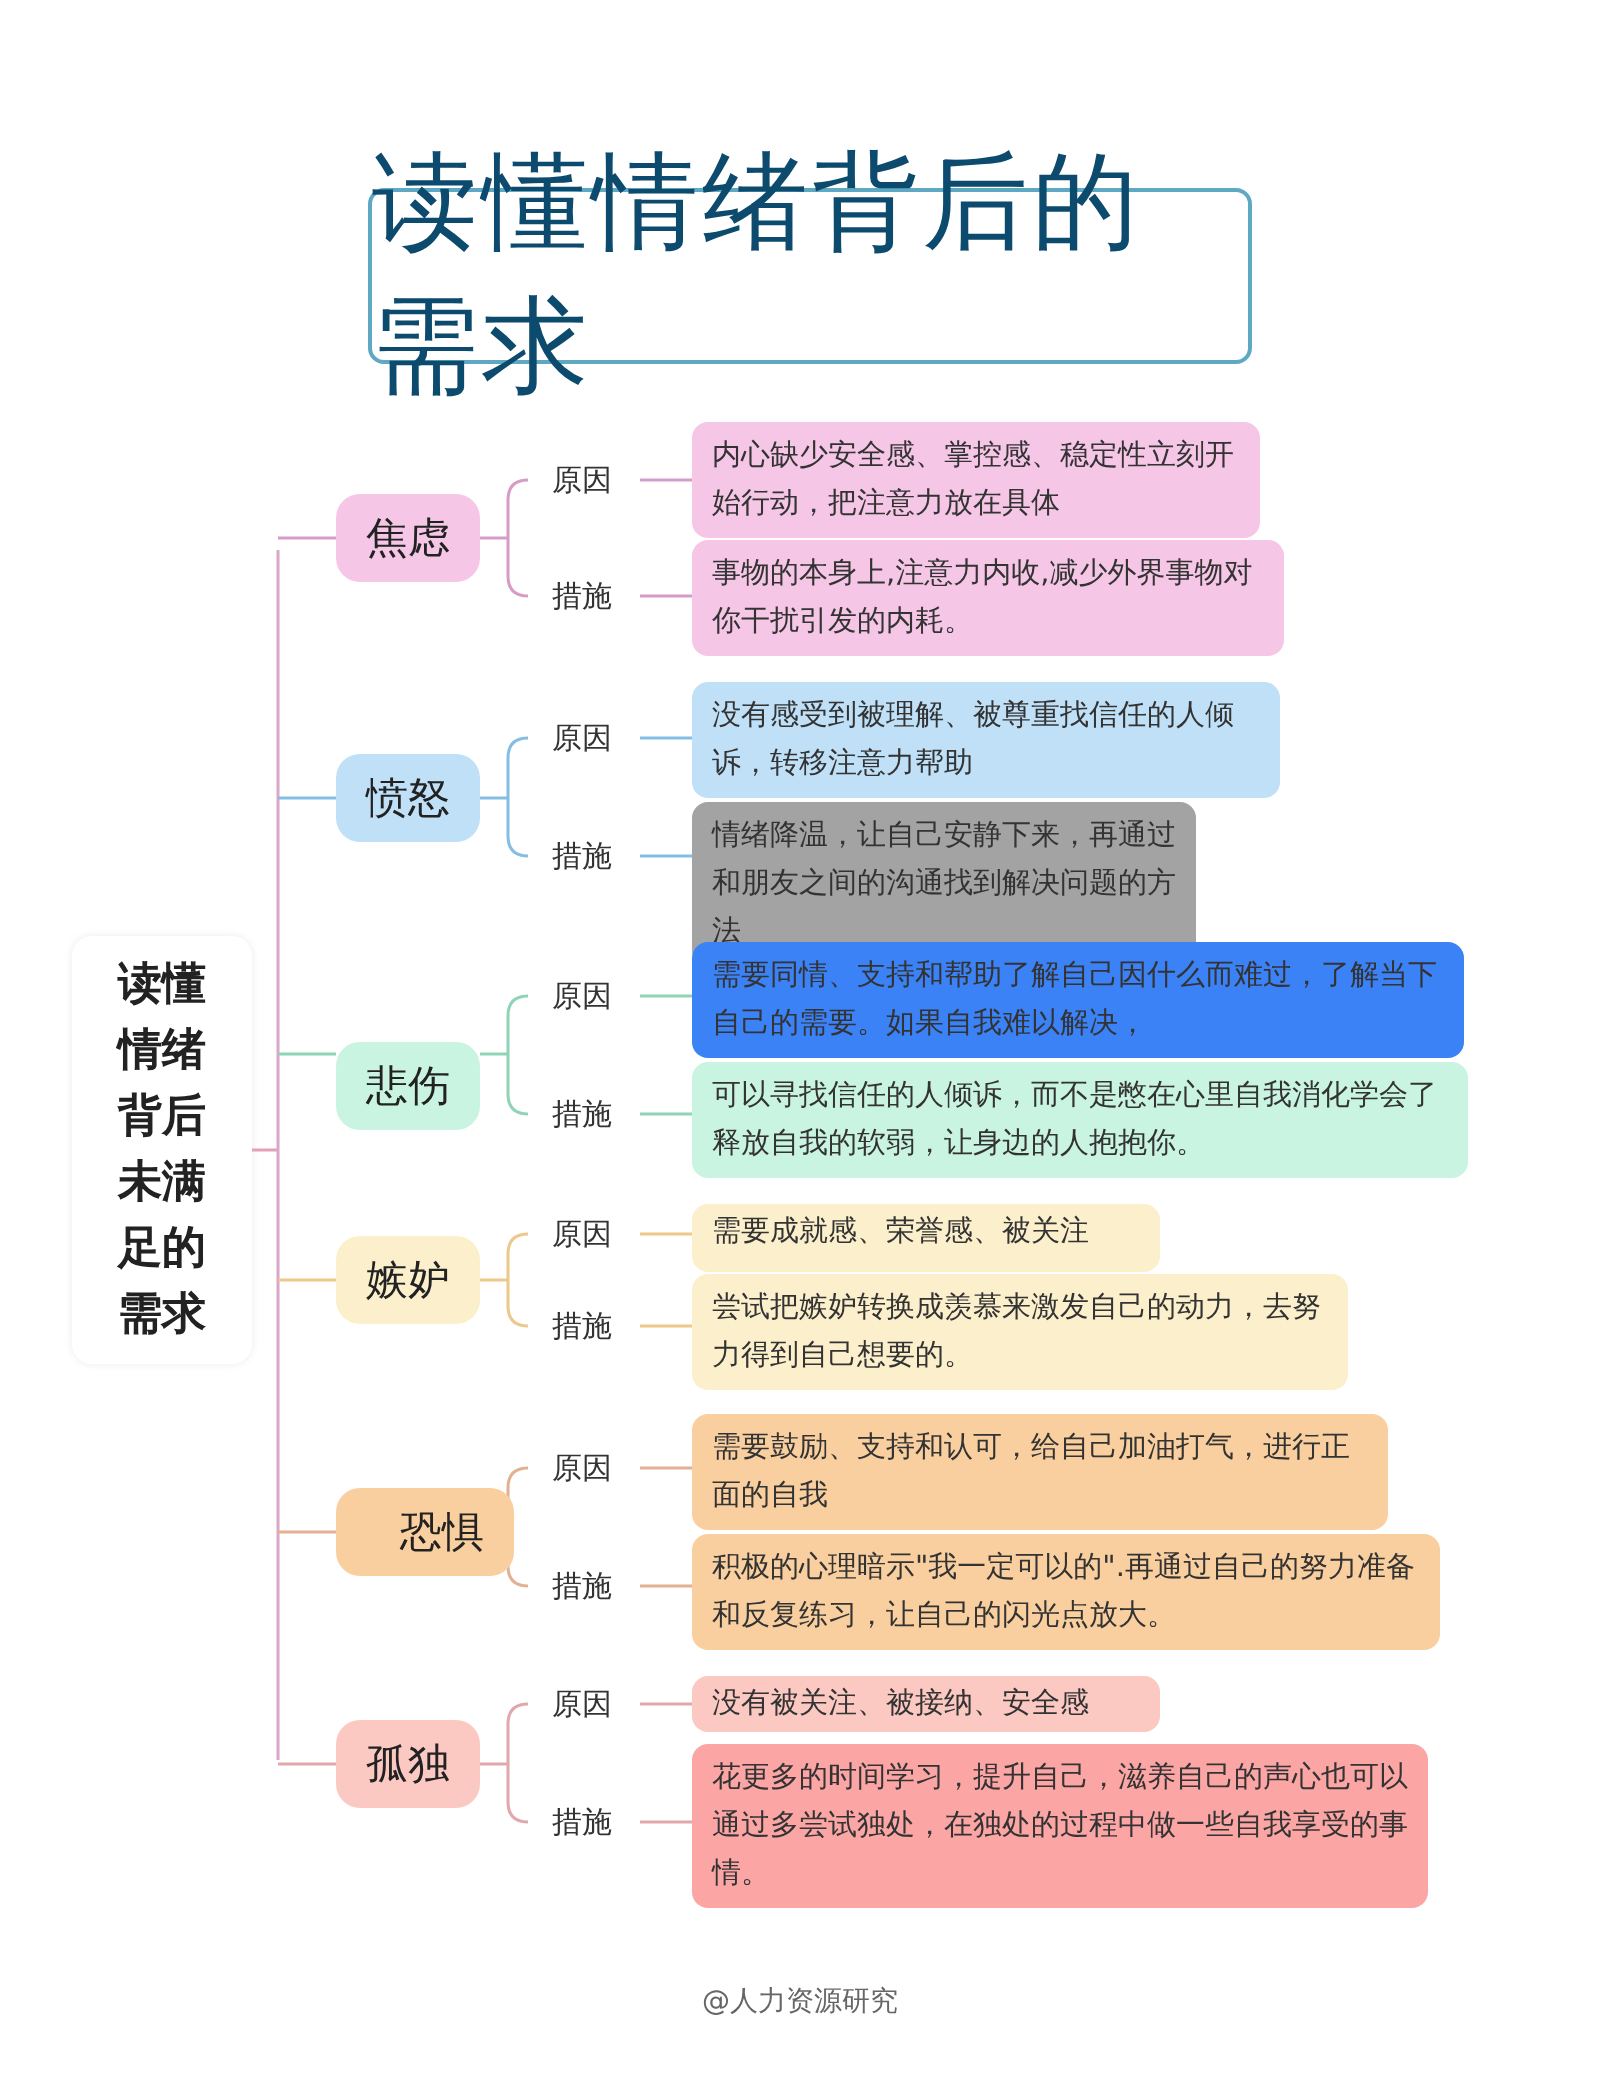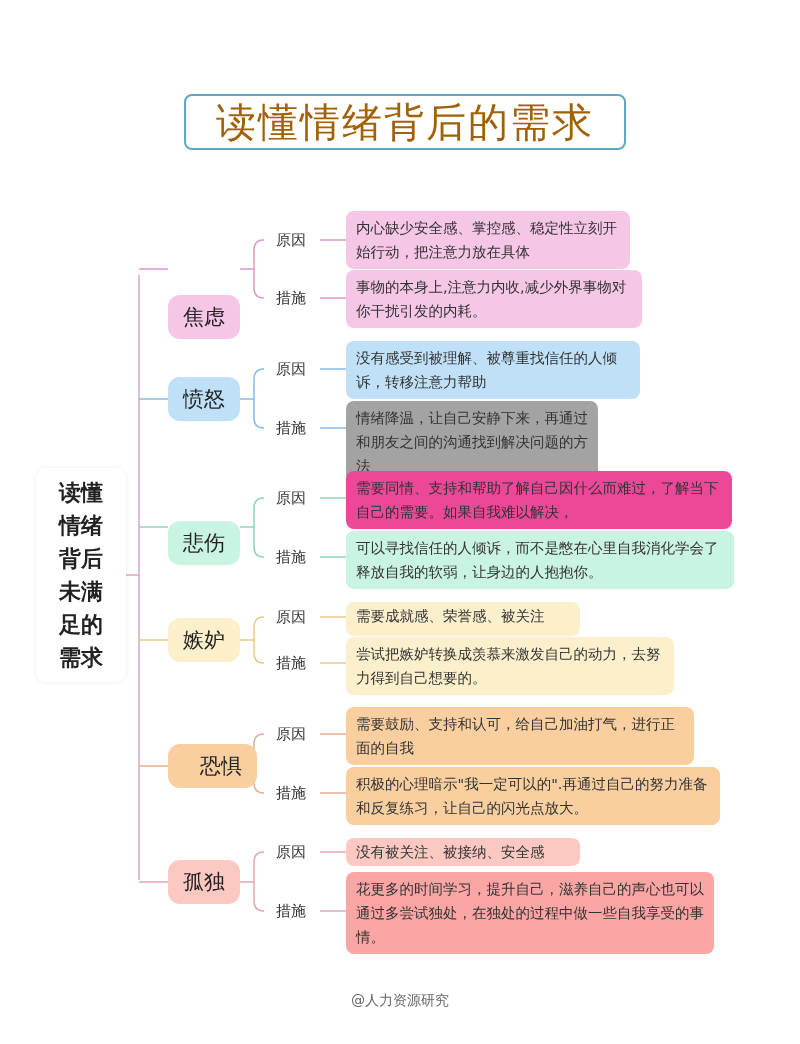--- a/index.html
+++ b/index.html
@@ -1,20 +1,20 @@
 <!DOCTYPE html>
 <html><head>
 <meta charset="utf-8">
 <style>
   html, body { margin:0; padding:0; }
   body { width:800px; height:1044px; background:#ffffff; position:relative; overflow:hidden;
          font-family:"DejaVu Sans", sans-serif; color:#222; }
-  .title-box { position:absolute; left:184px; top:94px; width:442px; height:56px;
+  .title-box { position:absolute; left:184px; top:94px; width:442px; height:88px;
     border:2px solid #5fa8c4; border-radius:8px; box-sizing:border-box; display:flex;
-    align-items:center; justify-content:center; font-size:40px; letter-spacing:2px; color:#a16207; }
+    align-items:center; justify-content:center; font-size:53px; letter-spacing:2px; color:#0c4a6e; }
   .root { position:absolute; left:36px; top:468px; width:90px; height:214px; border-radius:10px;
     box-shadow:0 0 4px rgba(0,0,0,0.08); background:#fff; display:flex; flex-direction:column;
     align-items:center; justify-content:center; font-size:22px; font-weight:bold; line-height:33px; }
   svg.lines { position:absolute; left:0; top:0; }
   .emo { position:absolute; left:168px; width:72px; height:44px; border-radius:12px;
     display:flex; align-items:center; justify-content:center; font-size:21px; color:#222; }
   .lbl { position:absolute; left:276px; font-size:15px; color:#333; height:20px; line-height:20px; }
   .leaf { position:absolute; left:346px; border-radius:8px; box-sizing:border-box;
     padding:5px 10px; font-size:14.5px; line-height:24px; color:#333; }
   .footer { position:absolute; left:0; width:800px; top:992px; text-align:center; font-size:14px; color:#666; }
@@ -82,36 +82,36 @@
   </g>
 
   <g stroke="#e0a8ac" stroke-width="1.5" fill="none">
     <path d="M240 882 H254"></path>
       <path d="M264 852 Q254 852 254 862 V901 Q254 911 264 911"></path>
     <path d="M320 852 H357"></path>
       <path d="M320 911 H357"></path>
   </g>
 </svg>
 
-<div class="emo" style="top:247px;background:#f5c6e6;margin-top:48px;">焦虑</div>
+<div class="emo" style="top:247px;background:#f5c6e6;">焦虑</div>
 <div class="lbl" style="top:230px;">原因</div>
 <div class="lbl" style="top:288px;">措施</div>
 <div class="leaf" style="top:211px;width:284px;background:#f5c6e6;">内心缺少安全感、掌控感、稳定性立刻开始行动，把注意力放在具体</div>
 <div class="leaf" style="top:270px;width:296px;background:#f5c6e6;">事物的本身上,注意力内收,减少外界事物对你干扰引发的内耗。</div>
 
 <div class="emo" style="top:377px;background:#bfe0f7;">愤怒</div>
 <div class="lbl" style="top:359px;">原因</div>
 <div class="lbl" style="top:418px;">措施</div>
 <div class="leaf" style="top:341px;width:294px;background:#bfe0f7;">没有感受到被理解、被尊重找信任的人倾诉，转移注意力帮助</div>
 <div class="leaf" style="top:401px;width:252px;background:#a3a3a3;">情绪降温，让自己安静下来，再通过和朋友之间的沟通找到解决问题的方法</div>
 
 <div class="emo" style="top:505px;background:#c9f4e2;margin-top:16px;">悲伤</div>
 <div class="lbl" style="top:488px;">原因</div>
 <div class="lbl" style="top:547px;">措施</div>
-<div class="leaf" style="top:471px;width:386px;background:#ec4899;">需要同情、支持和帮助了解自己因什么而难过，了解当下自己的需要。如果自我难以解决，</div>
+<div class="leaf" style="top:471px;width:386px;background:#3b82f6;">需要同情、支持和帮助了解自己因什么而难过，了解当下自己的需要。如果自我难以解决，</div>
 <div class="leaf" style="top:531px;width:388px;background:#c9f4e2;">可以寻找信任的人倾诉，而不是憋在心里自我消化学会了释放自我的软弱，让身边的人抱抱你。</div>
 
 <div class="emo" style="top:618px;background:#fcefcc;">嫉妒</div>
 <div class="lbl" style="top:607px;">原因</div>
 <div class="lbl" style="top:653px;">措施</div>
 <div class="leaf" style="top:602px;width:234px;background:#fcefcc;padding-top:2px;padding-bottom:8px;">需要成就感、荣誉感、被关注</div>
 <div class="leaf" style="top:637px;width:328px;background:#fcefcc;">尝试把嫉妒转换成羡慕来激发自己的动力，去努力得到自己想要的。</div>
 
 <div class="emo" style="top:744px;background:#f9cf9f;padding-left:17px;">恐惧</div>
 <div class="lbl" style="top:724px;">原因</div>

